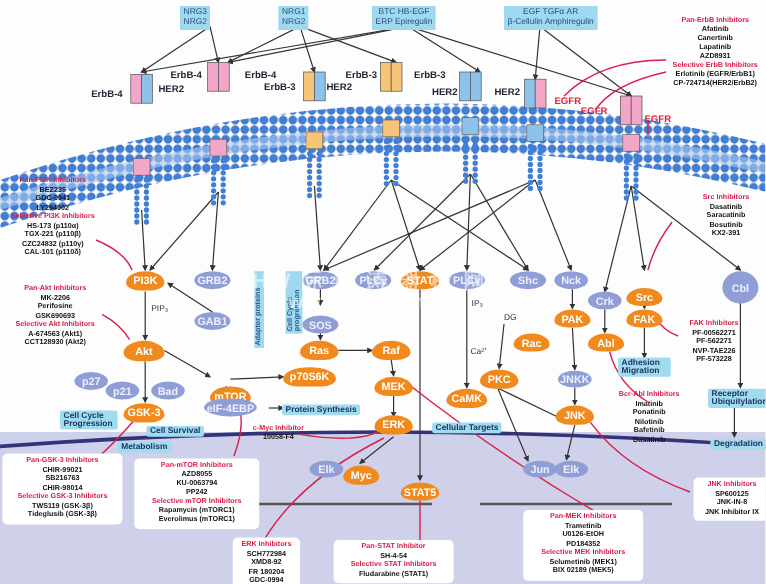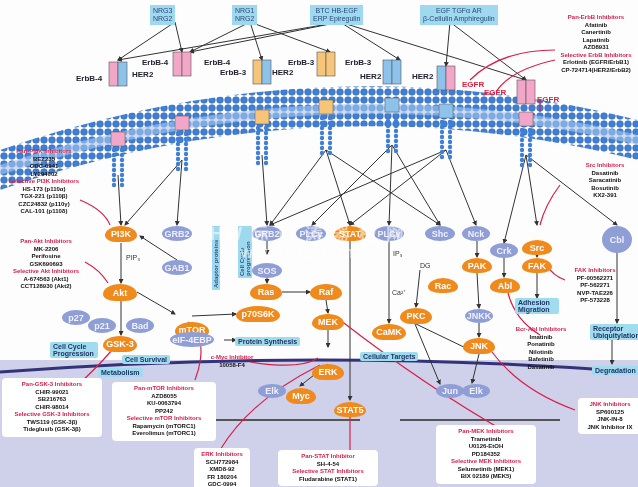--- a/index.html
+++ b/index.html
@@ -295,21 +295,21 @@
   <div class="node blue" style="left:126px;top:318px;width:28px;height:15px;text-align:center;">Bad</div>
   <div class="node orange" style="left:103px;top:336px;width:34px;height:16px;">GSK-3</div>
   <div class="node orange" style="left:175px;top:308px;width:34px;height:16px;margin-top:14px;">mTOR</div>
   <div class="node blue" style="left:170px;top:332px;width:44px;height:15px;">eIF-4EBP</div>
   <div class="node orange" style="left:236px;top:306px;width:44px;height:16px;">p70S6K</div>
   <div class="node blue" style="left:252px;top:226px;width:30px;height:15px;">GRB2</div>
   <div class="node blue" style="left:252px;top:263px;width:30px;height:15px;">SOS</div>
   <div class="node orange" style="left:250px;top:284px;width:32px;height:16px;">Ras</div>
   <div class="node orange" style="left:310px;top:284px;width:32px;height:16px;">Raf</div>
   <div class="node orange" style="left:312px;top:314px;width:32px;height:16px;">MEK</div>
-  <div class="node orange" style="left:312px;top:364px;width:32px;height:16px;">ERK</div>
+  <div class="node orange" style="left:312px;top:346px;width:32px;height:16px;">ERK</div>
   <div class="node blue" style="left:296px;top:226px;width:30px;height:15px;">PLCγ</div>
   <div class="node orange" style="left:334px;top:226px;width:32px;height:15px;">STAT</div>
   <div class="node blue" style="left:374px;top:226px;width:30px;height:15px;">PLCγ</div>
   <div class="text-small" style="left:393px;top:250px;">IP₃</div>
   <div class="text-small" style="left:420px;top:262px;">DG</div>
   <div class="text-small" style="left:392px;top:288px;">Ca²⁺</div>
   <div class="node orange" style="left:372px;top:324px;width:34px;height:16px;">CaMK</div>
   <div class="node orange" style="left:400px;top:308px;width:32px;height:16px;">PKC</div>
   <div class="node blue" style="left:425px;top:226px;width:30px;height:15px;">Shc</div>
   <div class="node blue" style="left:462px;top:226px;width:28px;height:15px;">Nck</div>

